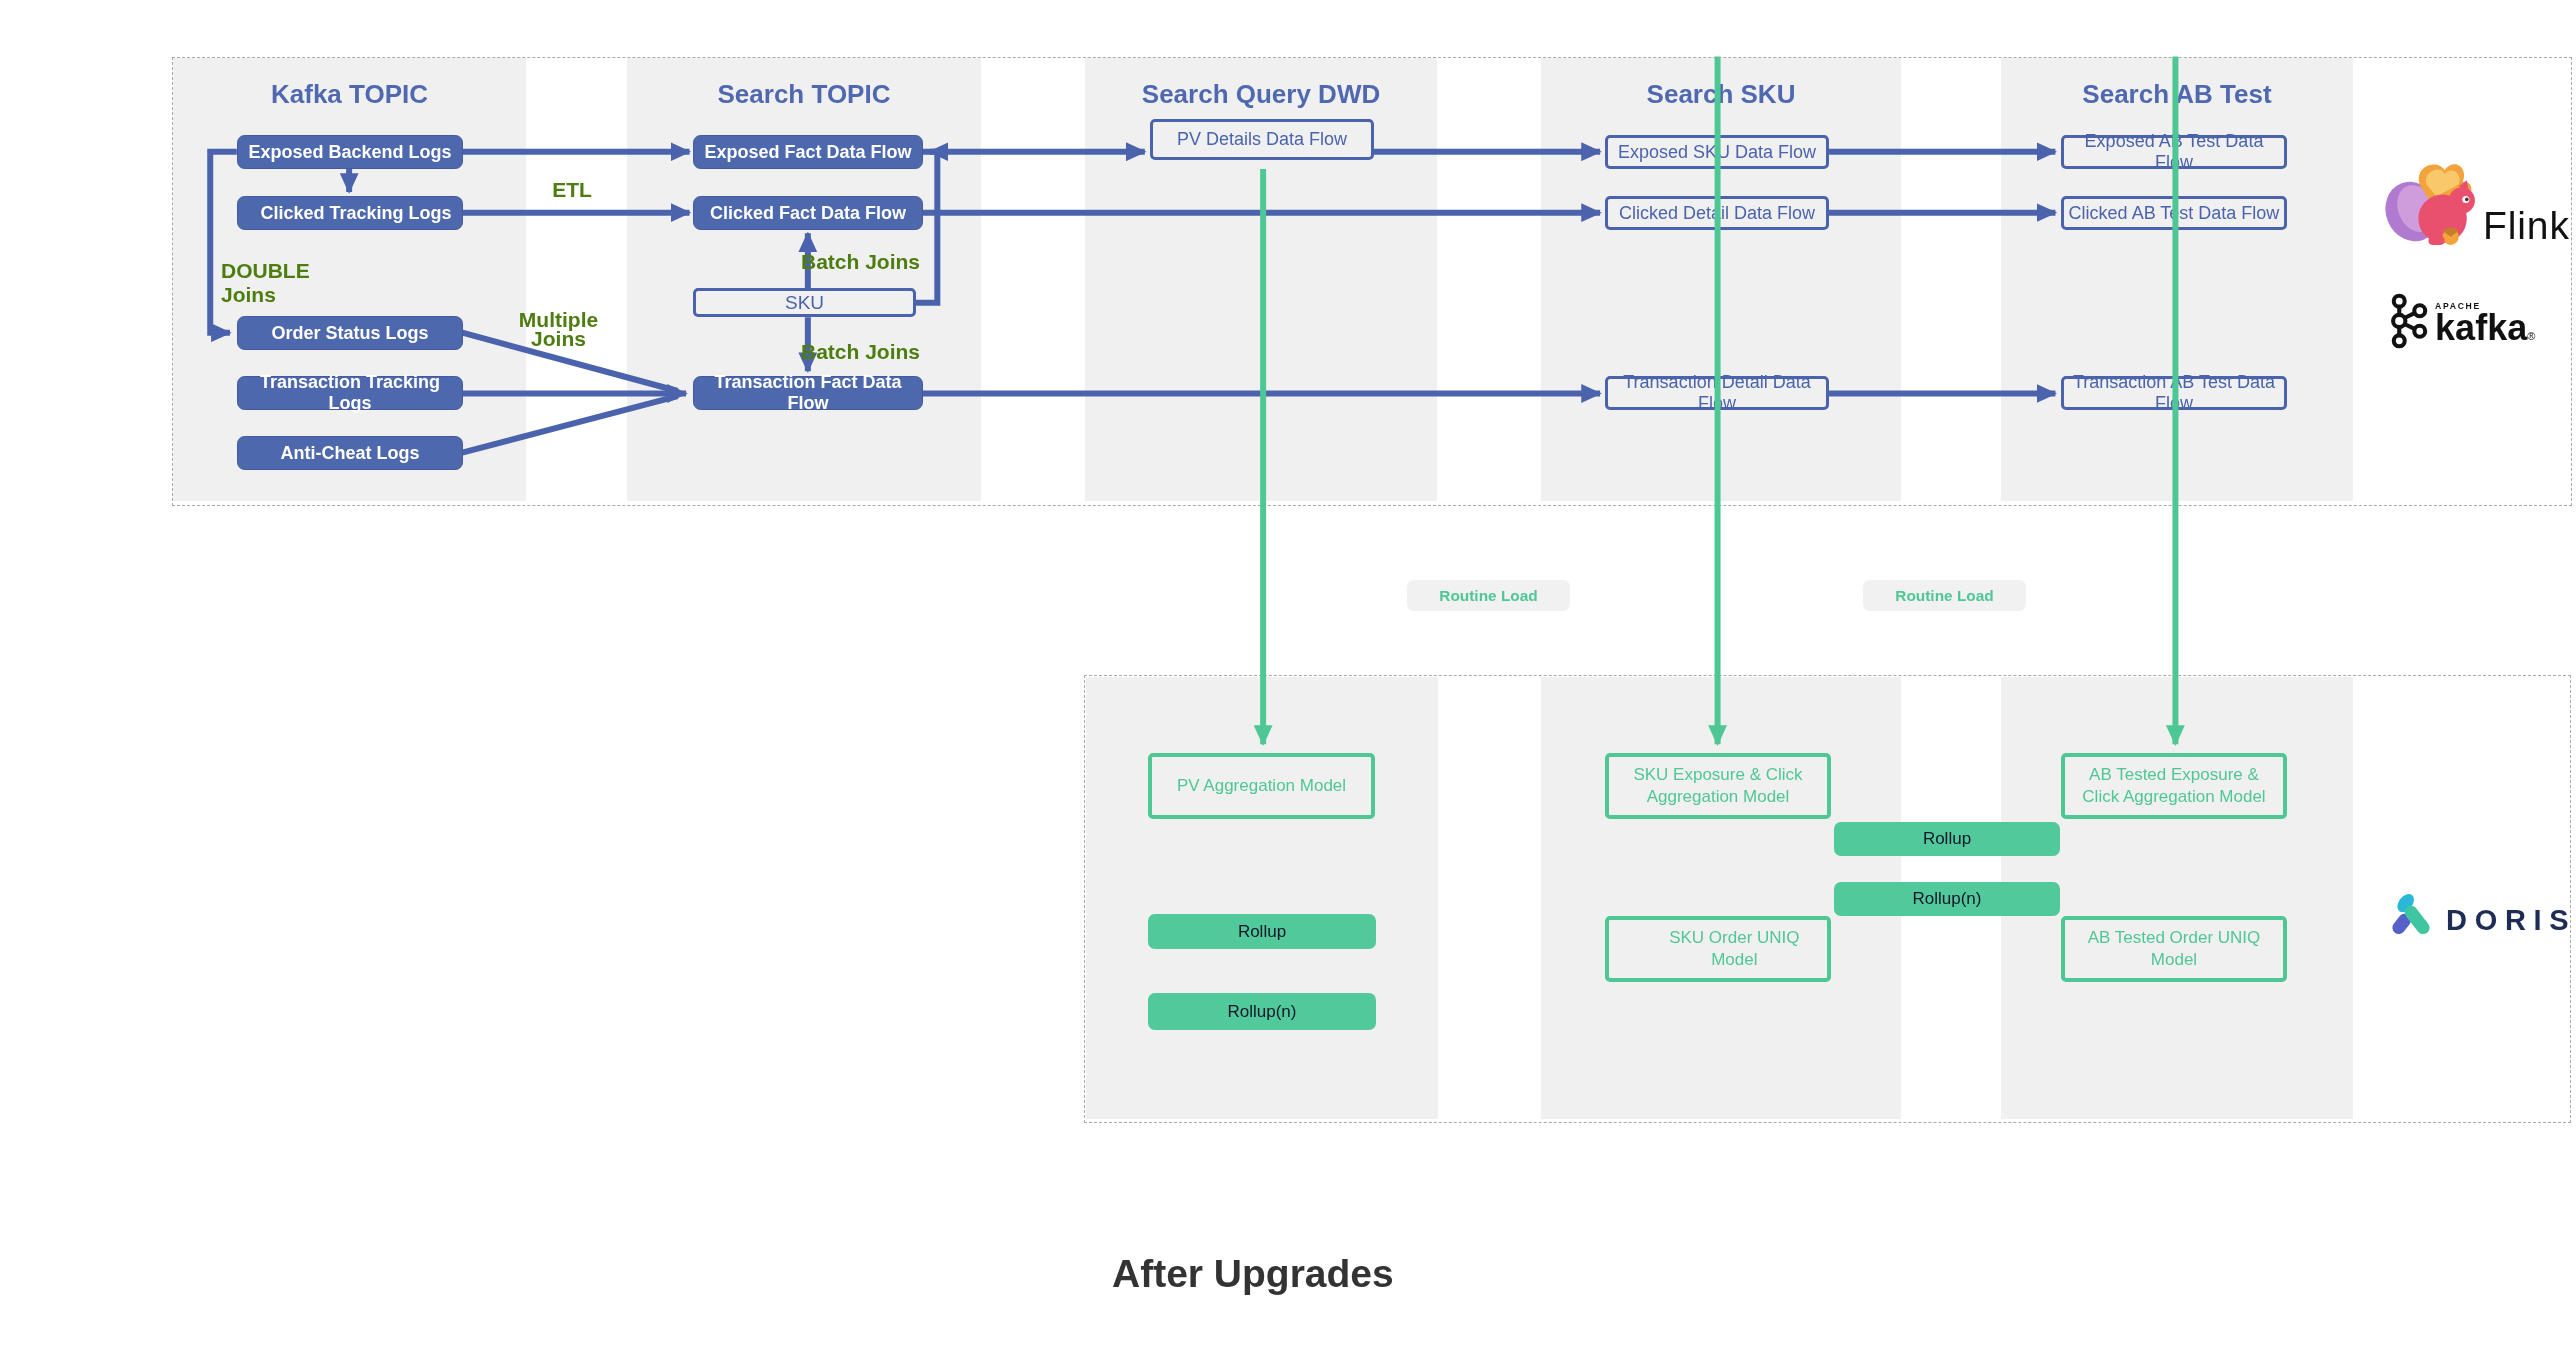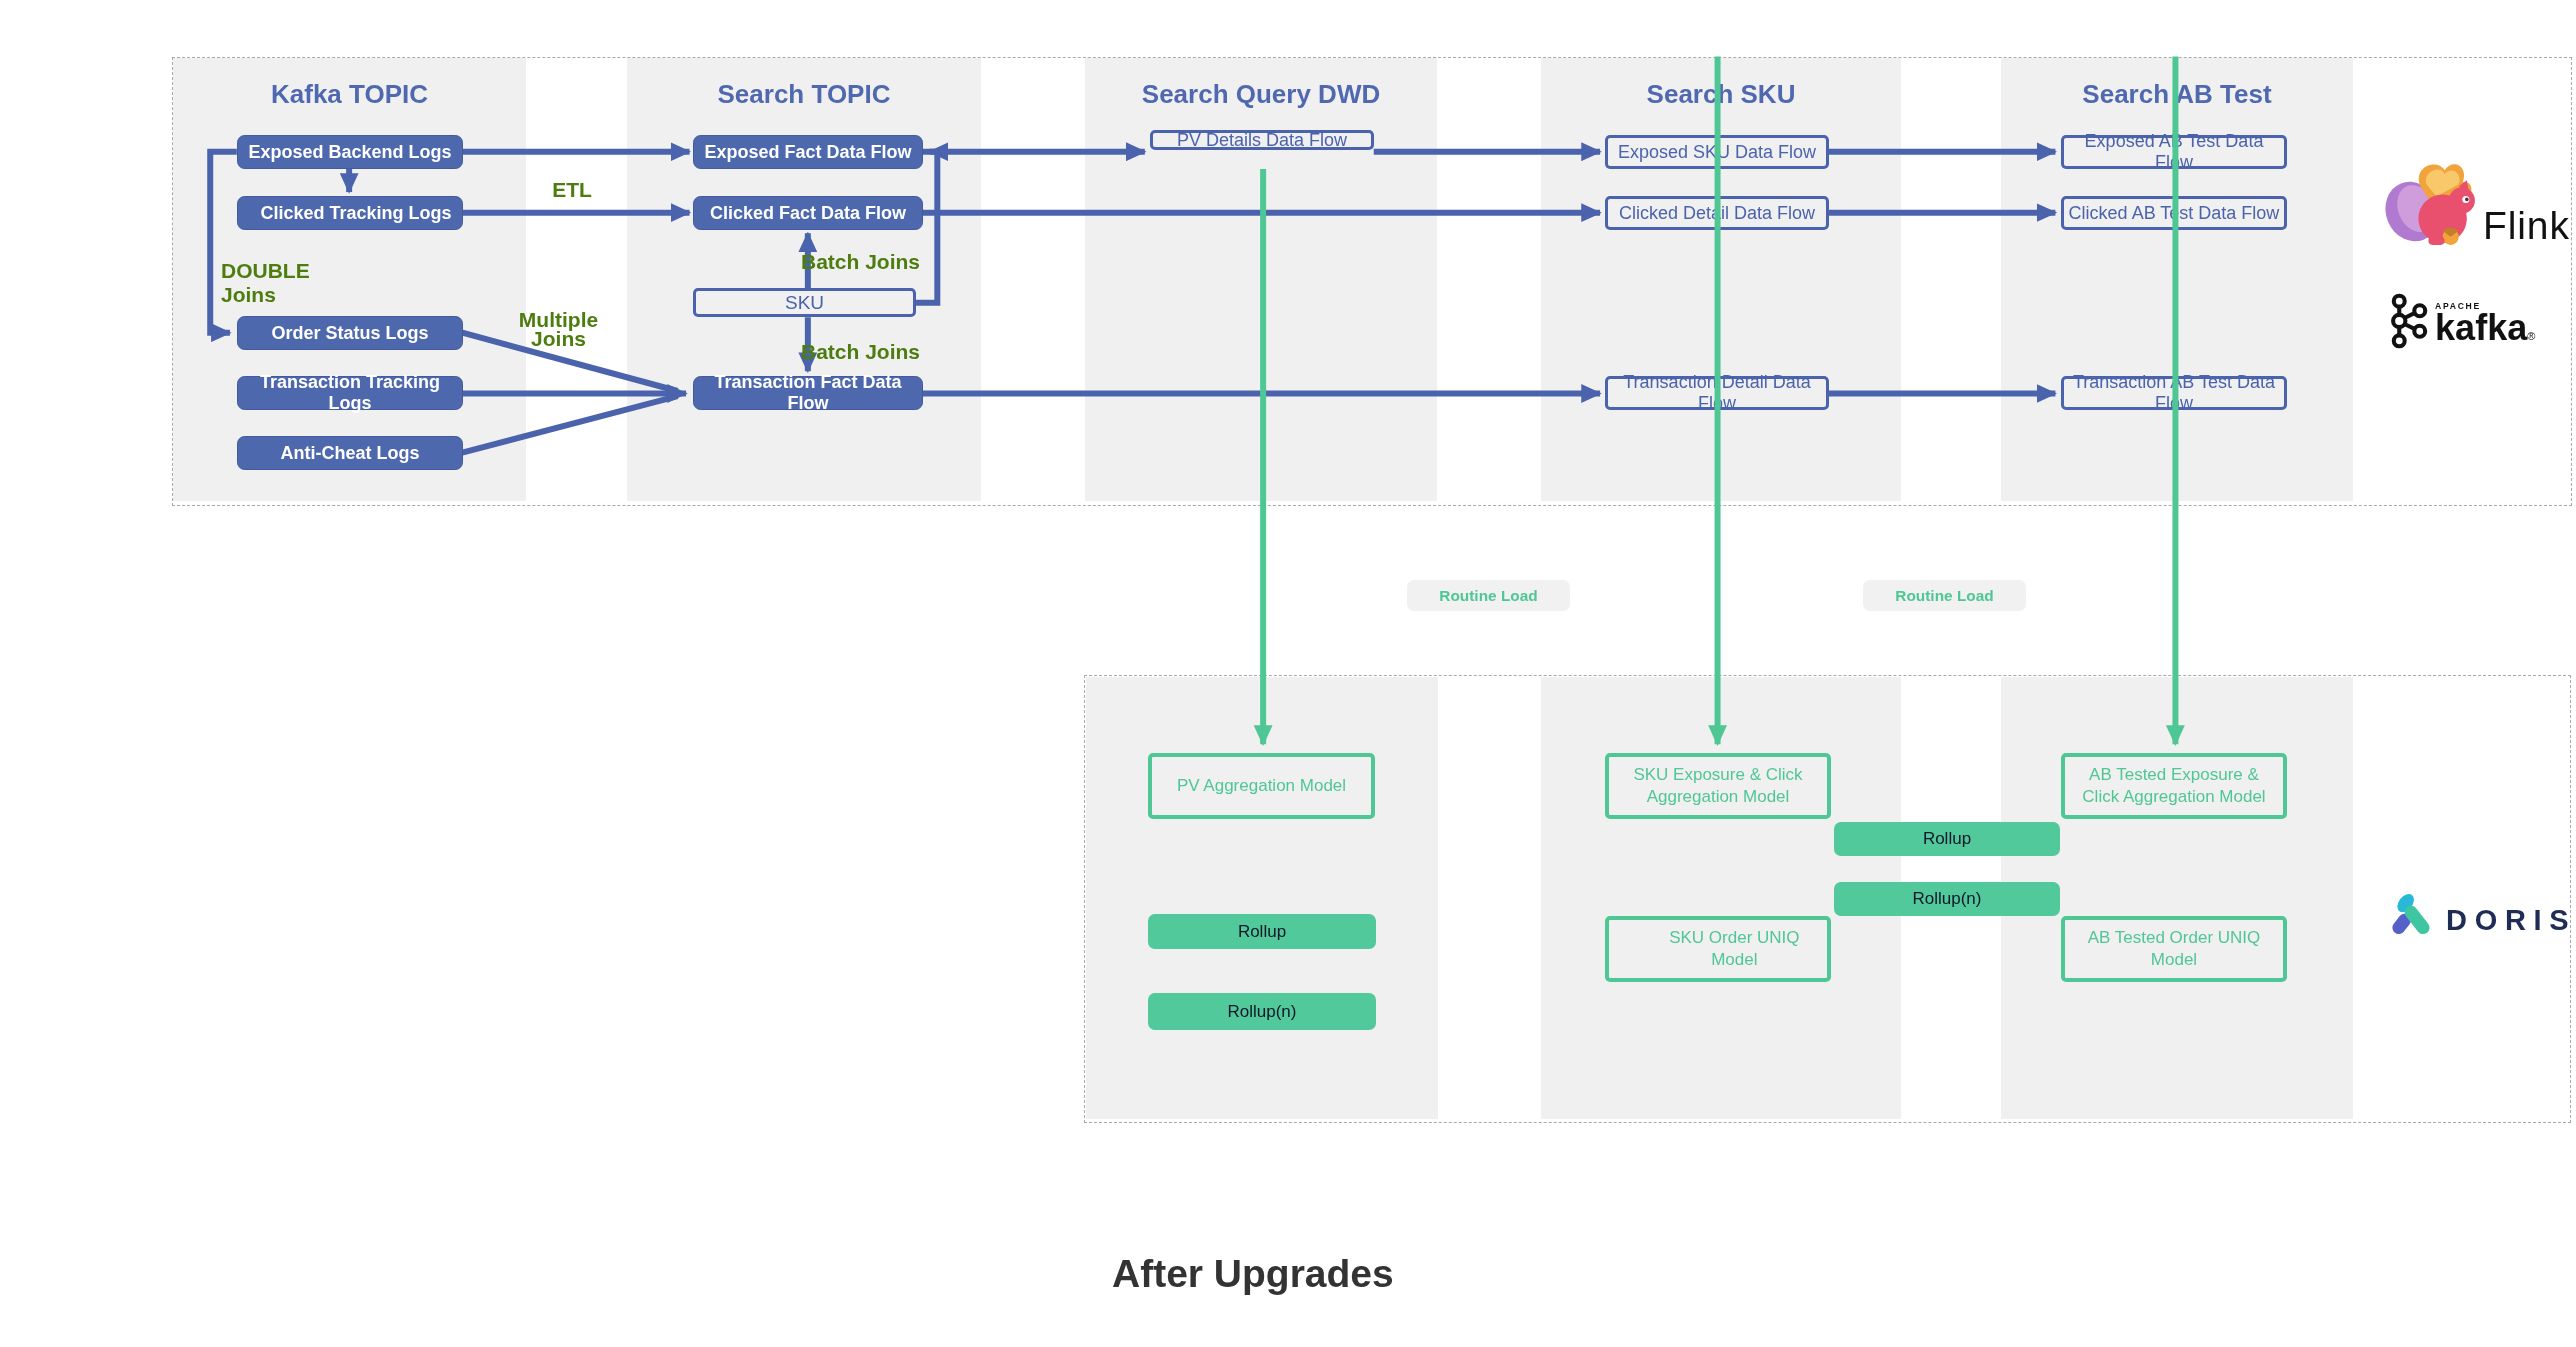--- a/index.html
+++ b/index.html
@@ -95,21 +95,21 @@
   <div class="nodeF" style="left:237px;top:196px;width:226px;height:34px;padding-left:12px;">Clicked Tracking Logs</div>
   <div class="nodeF" style="left:237px;top:316px;width:226px;height:34px;">Order Status Logs</div>
   <div class="nodeF" style="left:237px;top:376px;width:226px;height:34px;">Transaction Tracking Logs</div>
   <div class="nodeF" style="left:237px;top:436px;width:226px;height:34px;">Anti-Cheat Logs</div>
 
   <div class="nodeF" style="left:693px;top:135px;width:230px;height:34px;">Exposed Fact Data Flow</div>
   <div class="nodeF" style="left:693px;top:196px;width:230px;height:34px;">Clicked Fact Data Flow</div>
   <div class="nodeO" style="left:693px;top:288px;width:223px;height:29px;font-size:19px;">SKU</div>
   <div class="nodeF" style="left:693px;top:376px;width:230px;height:34px;">Transaction Fact Data Flow</div>
 
-  <div class="nodeO" style="left:1150px;top:130px;width:224px;height:20px;">PV Details Data Flow</div>
+  <div class="nodeO" style="left:1150px;top:119px;width:224px;height:41px;">PV Details Data Flow</div>
 
   <div class="nodeO" style="left:1605px;top:135px;width:224px;height:34px;">Exposed SKU Data Flow</div>
   <div class="nodeO" style="left:1605px;top:196px;width:224px;height:34px;">Clicked Detail Data Flow</div>
   <div class="nodeO" style="left:1605px;top:376px;width:224px;height:34px;">Transaction Detail Data Flow</div>
 
   <div class="nodeO" style="left:2061px;top:135px;width:226px;height:34px;">Exposed AB Test Data Flow</div>
   <div class="nodeO" style="left:2061px;top:196px;width:226px;height:34px;">Clicked AB Test Data Flow</div>
   <div class="nodeO" style="left:2061px;top:376px;width:226px;height:34px;">Transaction AB Test Data Flow</div>
 
   <div class="lbl" style="left:529px;top:178px;width:86px;">ETL</div>

